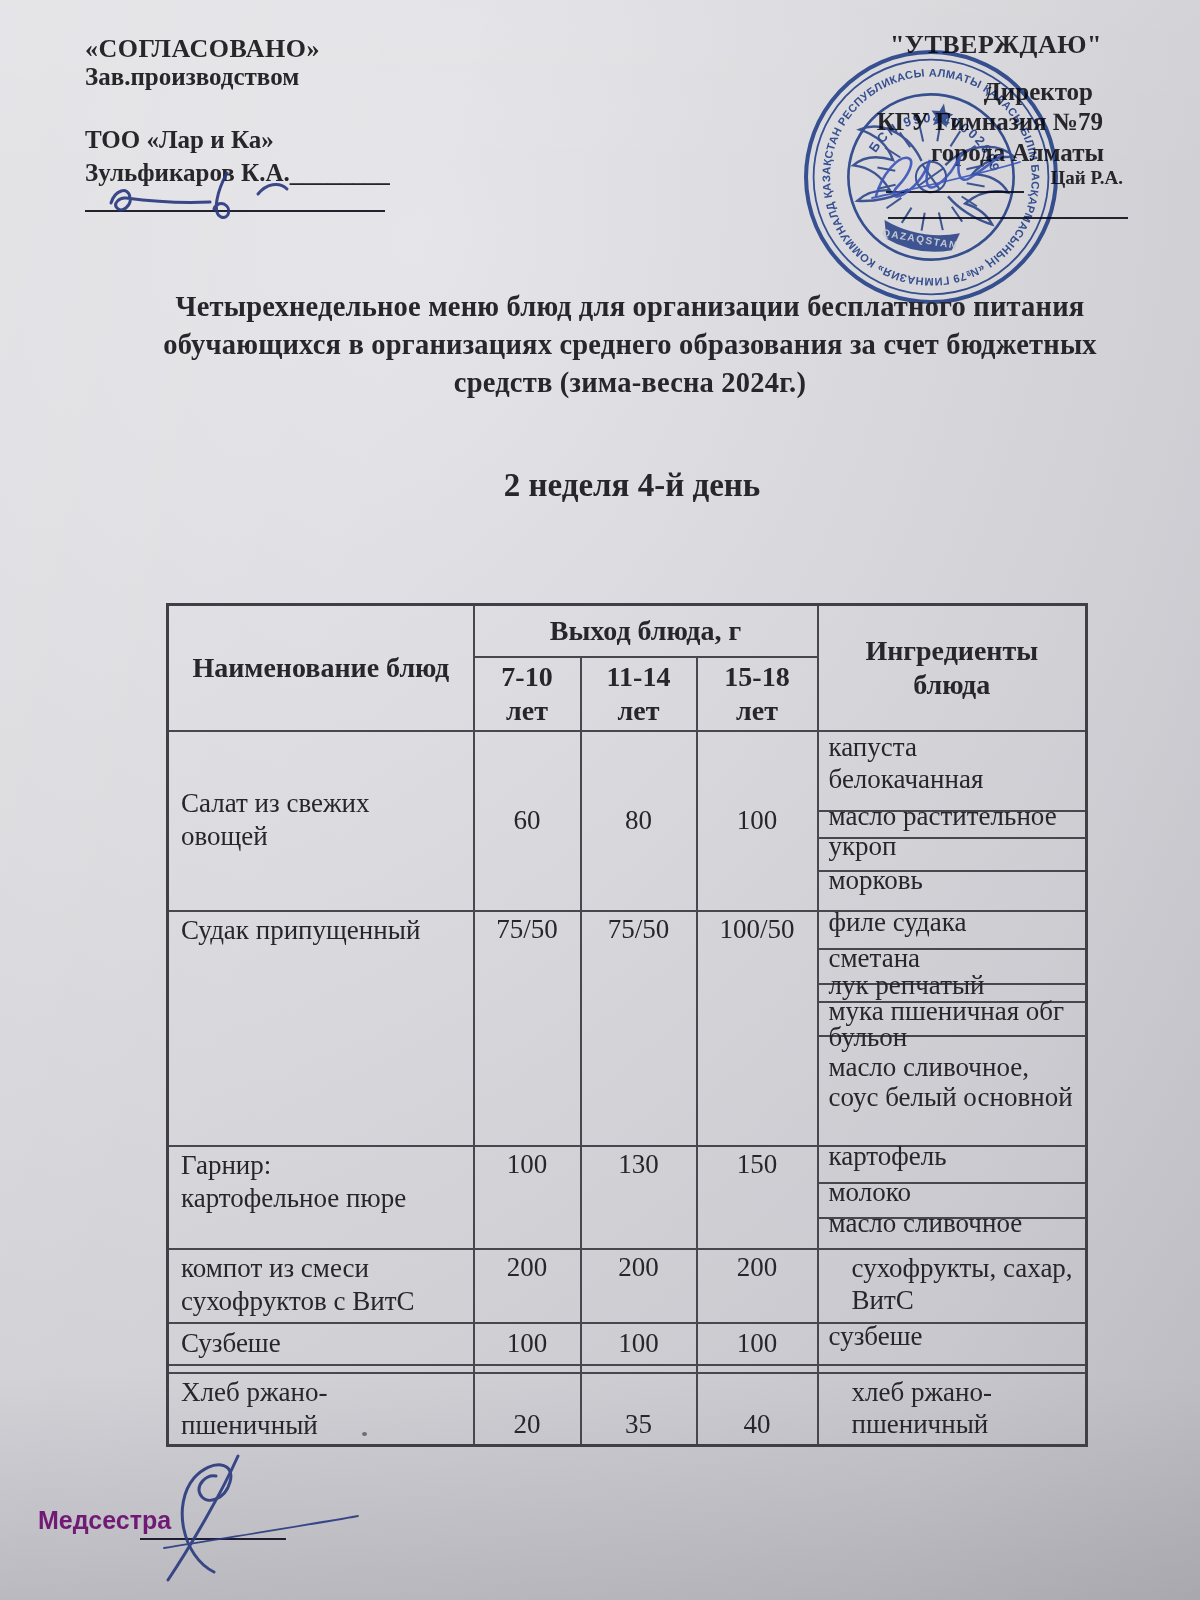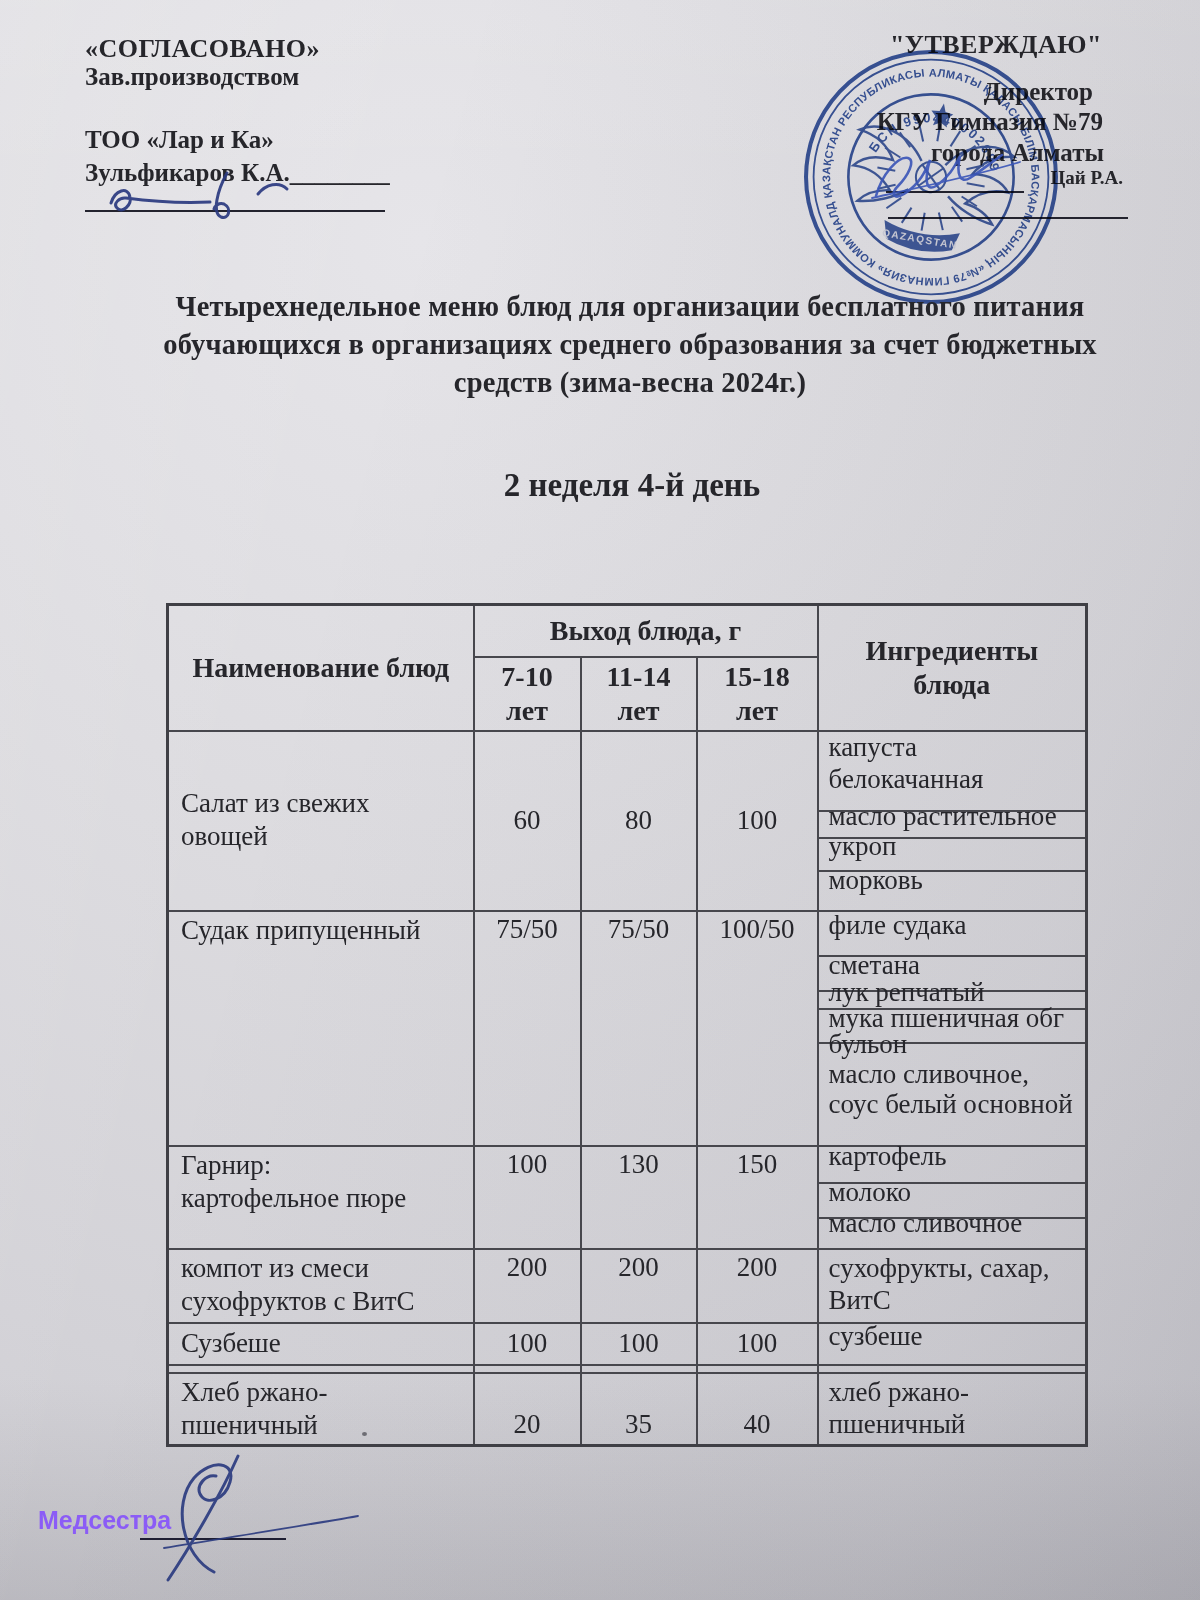--- a/index.html
+++ b/index.html
@@ -43,25 +43,25 @@
   th{font-weight:bold;font-size:28px;line-height:34px;white-space:pre-line;vertical-align:middle;padding:2px 4px;}
   td.dish{white-space:pre-line;text-align:left;padding:1px 8px 2px 12px;line-height:33px;}
   td.val{text-align:center;padding:0 2px;}
   td.vt{vertical-align:top;padding-top:2px;}
   td.vm{vertical-align:middle;}
   td.vb{vertical-align:bottom;padding-bottom:4px;}
   td.ing-cell{padding:0;vertical-align:top;}
   .ing{display:flex;align-items:center;box-sizing:border-box;border-bottom:2px solid #47474d;
        padding:0 6px 16px 10px;white-space:pre-line;line-height:32px;}
   .ing:last-child{border-bottom:none;}
-  .ing.t{align-items:flex-start;padding-top:2px;}
+  .ing.t{align-items:flex-start;padding-top:2px;margin-left:23px;}
   .ing.l30{line-height:30px;}
   .sp{height:8px;padding:0;}
   
-  #nurse{left:38px;top:1506px;font-family:"Liberation Sans","DejaVu Sans",sans-serif;font-weight:bold;font-size:25px;color:#8b5cf6;}
+  #nurse{left:38px;top:1506px;font-family:"Liberation Sans","DejaVu Sans",sans-serif;font-weight:bold;font-size:25px;color:#701a75;}
   #nurse-line{left:140px;top:1510px;width:146px;height:28px;border-bottom:2.5px solid #1e1e32;}
   .speck{left:362px;top:1432px;width:5px;height:4px;border-radius:50%;background:#55555c;opacity:.8;}
   svg text{font-family:"Liberation Sans","DejaVu Sans",sans-serif;}
 </style>
 </head>
 <body>
 
 <div class="shade"></div>
 
 <div class="abs b" id="agreed">«СОГЛАСОВАНО»</div>
@@ -179,21 +179,21 @@
       <div class="ing" style="height:32px">морковь</div>
     </td>
   </tr>
 
   <tr style="height:235px">
     <td class="dish vt">Судак припущенный</td>
     <td class="val vt">75/50</td>
     <td class="val vt">75/50</td>
     <td class="val vt">100/50</td>
     <td class="ing-cell">
-      <div class="ing" style="height:45px">филе судака</div>
+      <div class="ing" style="height:38px">филе судака</div>
       <div class="ing" style="height:35px">сметана</div>
       <div class="ing" style="height:14px">лук репчатый</div>
       <div class="ing" style="height:34px">мука пшеничная обг</div>
       <div class="ing l30" style="height:76px">бульон
 масло сливочное,
 соус белый основной</div>
     </td>
   </tr>
 
   <tr style="height:103px">

